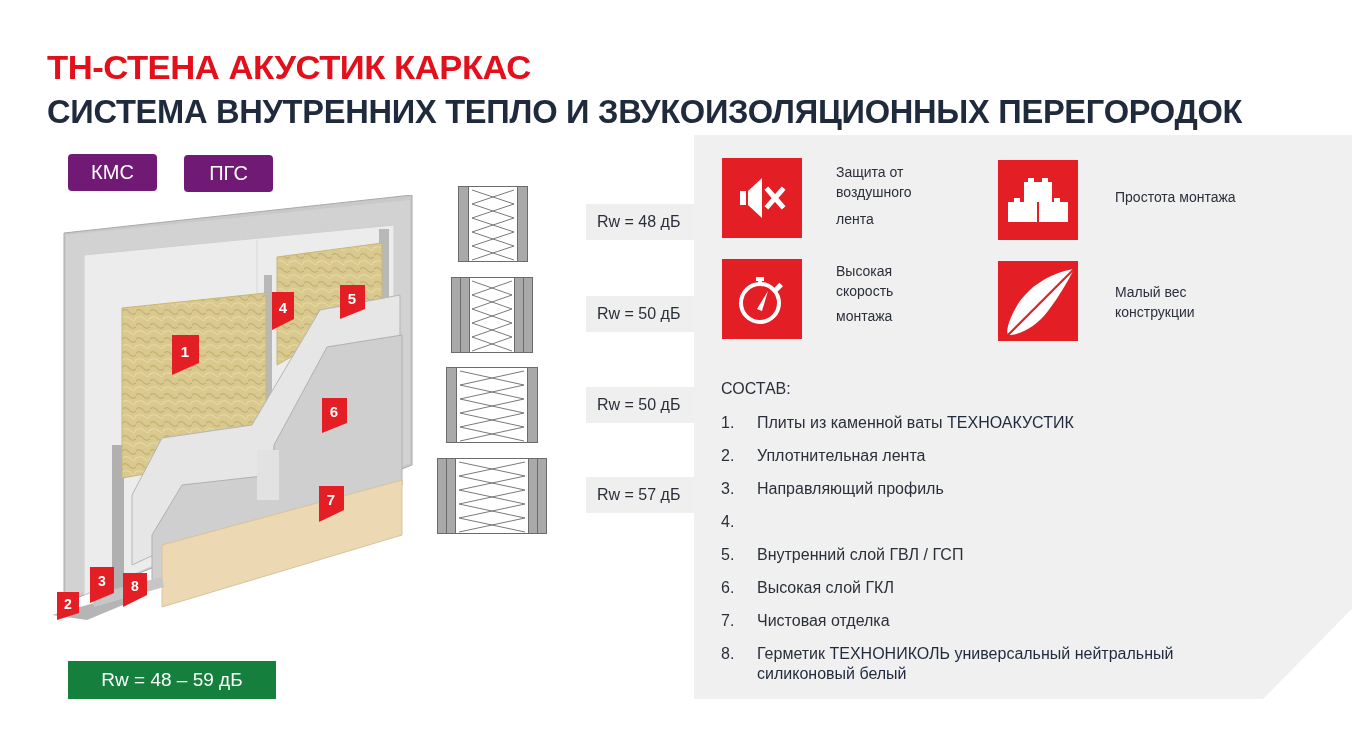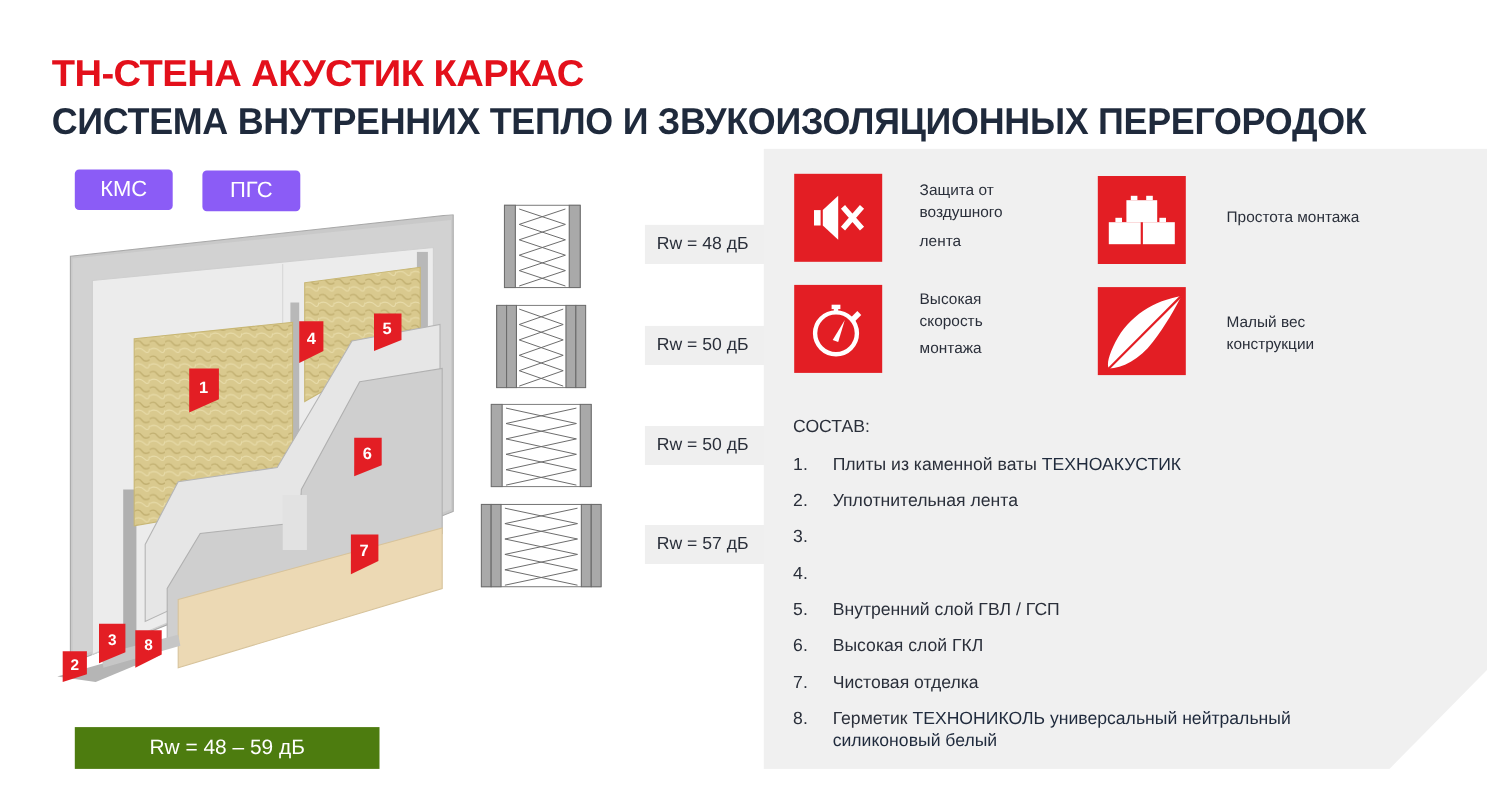--- a/index.html
+++ b/index.html
@@ -14,31 +14,31 @@
   }
   .title-2 {
     position: absolute; left: 47px; top: 92px;
     font-family: "Liberation Sans", sans-serif; font-weight: 700;
     font-size: 34px; letter-spacing: -0.3px; color: #1f2a3c;
     white-space: nowrap; transform: scaleX(0.96); transform-origin: left top;
   }
 
   .tag {
     position: absolute; top: 154px; height: 37px; border-radius: 4px;
-    background: #8b5cf6; color: #fff; font-size: 20px;
+    background: #701a75; color: #fff; font-size: 20px;
     display: flex; align-items: center; justify-content: center;
   }
   .tag.kms { left: 68px; width: 89px; }
   .tag.pgs { left: 184px; width: 89px; top: 155px; }
 
   .wall { position: absolute; left: 52px; top: 195px; width: 380px; height: 430px; }
 
   .rw-bar {
-    position: absolute; left: 68px; top: 661px; width: 277px; height: 38px;
-    background: #4d7c0f; color: #fff; font-size: 19px;
+    position: absolute; left: 68px; top: 661px; width: 208px; height: 38px;
+    background: #15803d; color: #fff; font-size: 19px;
     display: flex; align-items: center; justify-content: center;
   }
 
   .section { position: absolute; left: 437px; }
   .section svg { display: block; }
   .rw-label {
     position: absolute; left: 550px; width: 126px; height: 36px;
     background: #efefef; color: #2a2f3a; font-size: 16px;
     display: flex; align-items: center; padding-left: 11px;
     clip-path: polygon(0 0, 100% 0, 100% 50%, 88% 100%, 0 100%);
@@ -249,20 +249,21 @@
   <li>
     <span class="num">1.</span>
     <span class="txt"><span>Плиты из каменной ваты </span><b>ТЕХНОАКУСТИК</b></span>
   </li>
   <li>
     <span class="num">2.</span>
     <span class="txt">Уплотнительная лента</span>
   </li>
   <li>
     <span class="num">3.</span>
+    <span class="txt">Направляющий профиль</span>
   </li>
   <li>
     <span class="num">4.</span>
   </li>
   <li>
     <span class="num">5.</span>
     <span class="txt">Внутренний слой ГВЛ / ГСП</span>
   </li>
   <li>
     <span class="num">6.</span>

